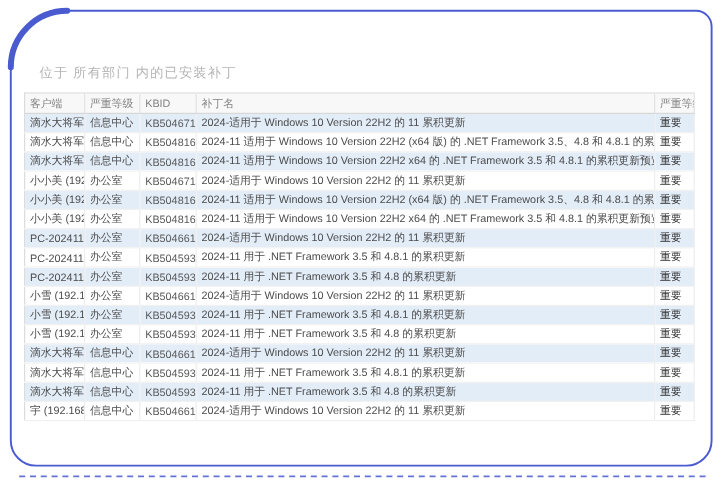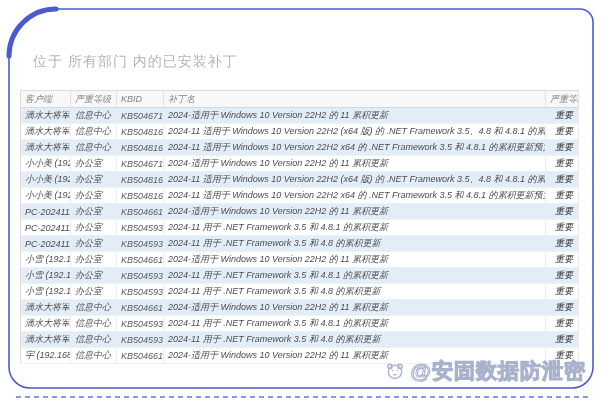--- a/index.html
+++ b/index.html
@@ -2,43 +2,42 @@
 <html><head>
 <meta charset="utf-8">
 <style>
   html,body{margin:0;padding:0;background:#fff;}
   .page{
     position:relative;width:602px;height:401px;background:#ffffff;overflow:hidden;
     font-family:"Liberation Sans","DejaVu Sans",sans-serif;
   }
   .frame{position:absolute;left:0;top:0;width:602px;height:401px;pointer-events:none;}
   .report-title{
-    position:absolute;left:33px;top:53px;font-size:14px;color:#b4b4b4;letter-spacing:1px;
+    position:absolute;left:33px;top:53px;font-size:11px;color:#b4b4b4;letter-spacing:1px;
     white-space:nowrap;
   }
   .patch-table{
-    position:absolute;left:20px;top:90px;width:558px;
+    position:absolute;left:20px;top:77px;width:558px;
     border-collapse:collapse;table-layout:fixed;
     font-size:9px;color:#4c4c4c;
     border:1px solid #dcdcdc;
-    font-style:italic;
   }
   .patch-table th{
     background:#f8f8f8;color:#828282;font-weight:normal;text-align:left;
     height:16px;padding:0 0 0 4px;border-bottom:1px solid #d8d8d8;
     border-right:1px solid #e2e2e2;white-space:nowrap;overflow:hidden;
   }
   .patch-table td{
     height:15px;padding:0 0 0 4px;border-right:1px solid #ededed;
     border-bottom:1px solid #f1f1f1;white-space:nowrap;overflow:hidden;
   }
   .patch-table tr.odd td{background:#e3edf8;}
   .patch-table tr.even td{background:#ffffff;}
   .patch-table td.cell-kbid{color:#5a5a5a;}
-  .patch-table td.cell-severity{color:#2f2f2f;text-align:center;}
+  .patch-table td.cell-severity{color:#2f2f2f;}
   .col-client{width:50px;} .col-dept{width:46px;} .col-kbid{width:47px;}
   .col-patch{width:382px;} .col-severity{width:33px;}
   .watermark{
     position:absolute;right:16px;bottom:16px;display:flex;align-items:center;gap:6px;
   }
   .watermark-text{
     font-size:21px;font-weight:bold;letter-spacing:1px;
     color:rgba(255,255,255,0.05);
     -webkit-text-stroke:1.1px #a9b2cd;
     text-shadow:0 0 0 rgba(0,0,0,0);
@@ -185,29 +184,14 @@
         <tr class="even">
           <td class="cell-client">宇 (192.168.17...</td>
           <td class="cell-department">信息中心</td>
           <td class="cell-kbid">KB5046613</td>
           <td class="cell-patch">2024-适用于 Windows 10 Version 22H2 的 11 累积更新</td>
           <td class="cell-severity">重要</td>
         </tr>
       </tbody>
   </table>
 
-  <div class="watermark">
-    <span>
-      <svg class="bear-icon-svg" width="20" height="20" viewBox="0 0 24 24" xmlns="http://www.w3.org/2000/svg">
-        <g fill="none" stroke="#a9b2cd" stroke-width="1.6">
-          <circle cx="6" cy="6.5" r="2.6"></circle>
-          <circle cx="18" cy="6.5" r="2.6"></circle>
-          <circle cx="12" cy="13" r="8"></circle>
-          <path d="M10 16 q2 1.6 4 0"></path>
-        </g>
-        <circle cx="9" cy="11.5" r="0.9" fill="#a9b2cd"></circle>
-        <circle cx="15" cy="11.5" r="0.9" fill="#a9b2cd"></circle>
-      </svg>
-    </span>
-    <span class="watermark-text">@安固数据防泄密</span>
-  </div>
 
 </div>
 
 </body></html>

